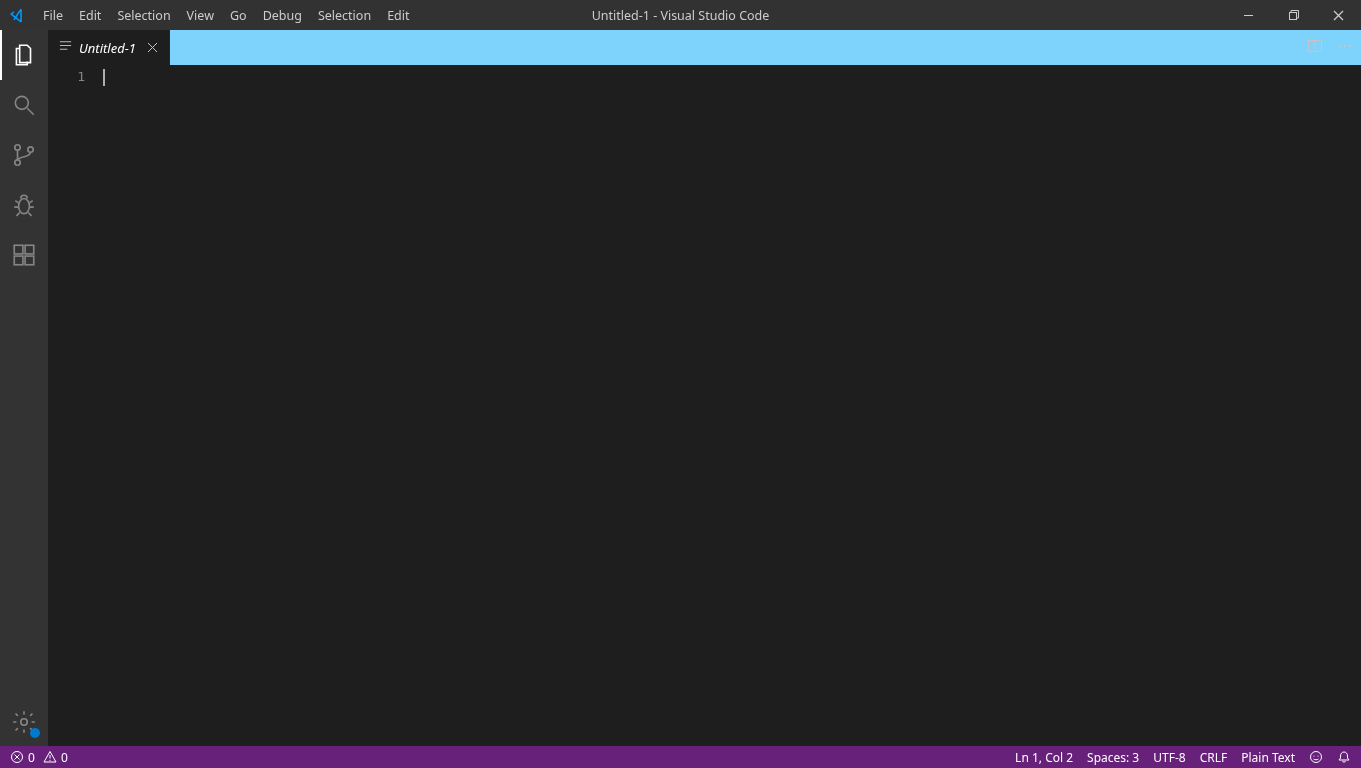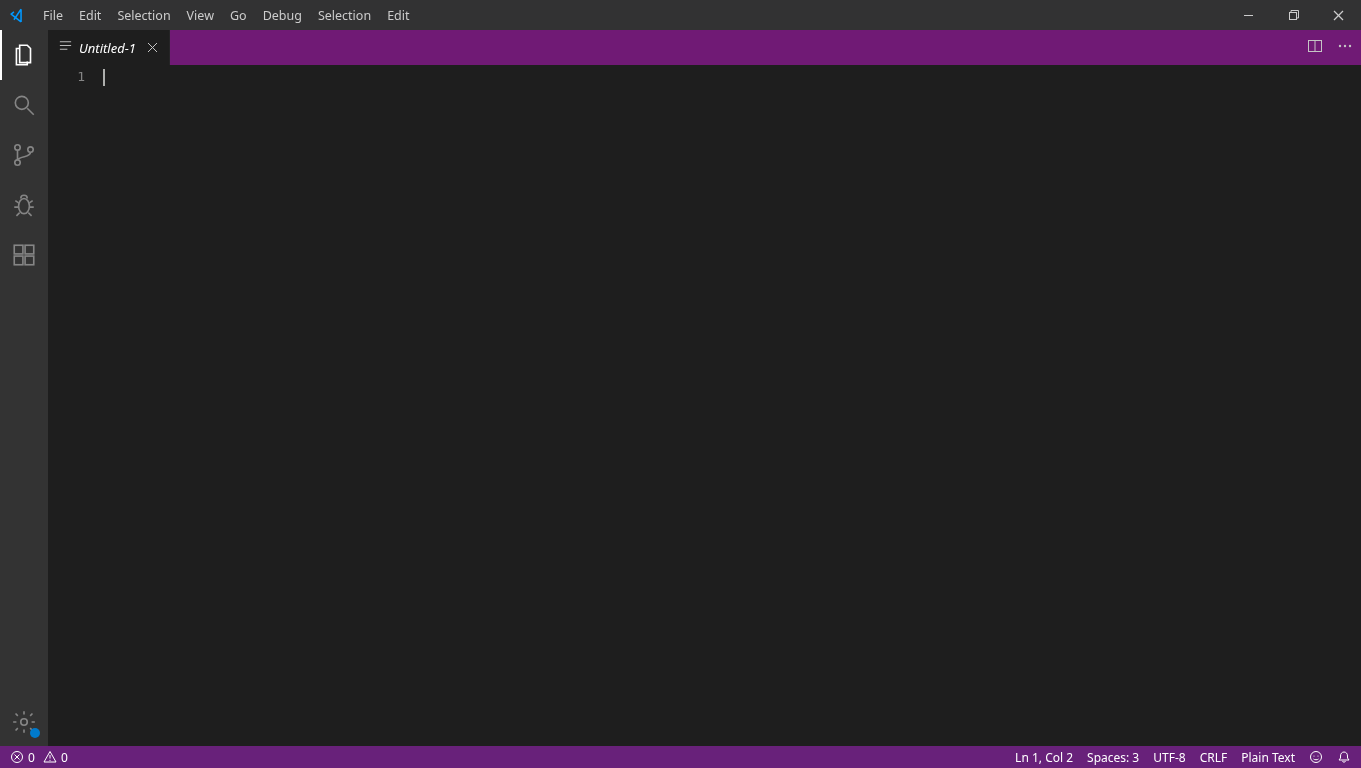--- a/index.html
+++ b/index.html
@@ -23,21 +23,21 @@
   .activity-bar { width: 48px; background: #333333; display: flex; flex-direction: column; justify-content: space-between; }
   .activity-bar .top, .activity-bar .bottom { display: flex; flex-direction: column; }
   .activity-bar .ab-item { width: 48px; height: 50px; display: flex; align-items: center; justify-content: center; position: relative; }
   .activity-bar .ab-item.active::before { content: ""; position: absolute; left: 0; top: 0; bottom: 0; width: 2px; background: #ffffff; }
   .activity-bar .ab-item svg { stroke: #858585; fill: none; stroke-width: 1.5; }
   .activity-bar .ab-item.active svg { stroke: #ffffff; }
   .activity-bar .ab-item .badge { position: absolute; right: 8px; bottom: 8px; width: 10px; height: 10px; border-radius: 50%; background: #007acc; }
 
   
   .editor-group { flex: 1; display: flex; flex-direction: column; background: #1e1e1e; }
-  .tabs-row { height: 35px; background: #701a75; display: flex; align-items: stretch; }
+  .tabs-row { height: 35px; background: #7dd3fc; display: flex; align-items: stretch; }
   .tab { display: flex; align-items: center; padding: 0 10px; background: #1e1e1e; border-right: 1px solid #252526; font-size: 13px; font-style: italic; color: #ffffff; gap: 6px; height: 35px; }
   .tab .tab-icon svg { stroke: #c5c5c5; fill: none; }
   .tab .close { margin-left: 4px; display: flex; align-items: center; }
   .tab .close svg { stroke: #c5c5c5; }
   .tabs-row .tab-actions { margin-left: auto; display: flex; align-items: center; padding: 0 8px; gap: 14px; }
   .tabs-row .tab-actions svg { stroke: #c5c5c5; fill: none; }
 
   .editor-body { flex: 1; display: flex; background: #1e1e1e; position: relative; }
   .gutter { width: 55px; text-align: right; padding: 4px 18px 0 0; font-family: Consolas, monospace; font-size: 13px; color: #858585; user-select: none; }
   .editor-content { flex: 1; position: relative; padding-top: 4px; font-family: Consolas, monospace; font-size: 13px; }
@@ -62,20 +62,21 @@
   <div class="menus">
     <div class="menu-item">File</div>
     <div class="menu-item">Edit</div>
     <div class="menu-item">Selection</div>
     <div class="menu-item">View</div>
     <div class="menu-item">Go</div>
     <div class="menu-item">Debug</div>
     <div class="menu-item">Selection</div>
     <div class="menu-item">Edit</div>
   </div>
+  <div class="title">Untitled-1 - Visual Studio Code</div>
   <div class="window-controls">
     <div class="win-btn">
       <svg width="11" height="11" viewBox="0 0 11 11">
           <line x1="1" y1="5.5" x2="10" y2="5.5" stroke-width="1"></line>
         </svg>
     </div>
     <div class="win-btn">
       <svg width="11" height="11" viewBox="0 0 11 11">
           <rect x="1.5" y="2.5" width="7" height="7" stroke-width="1"></rect>
           <path d="M3 2.5 V0.5 H10.5 V8 H8.5" stroke-width="1"></path>

